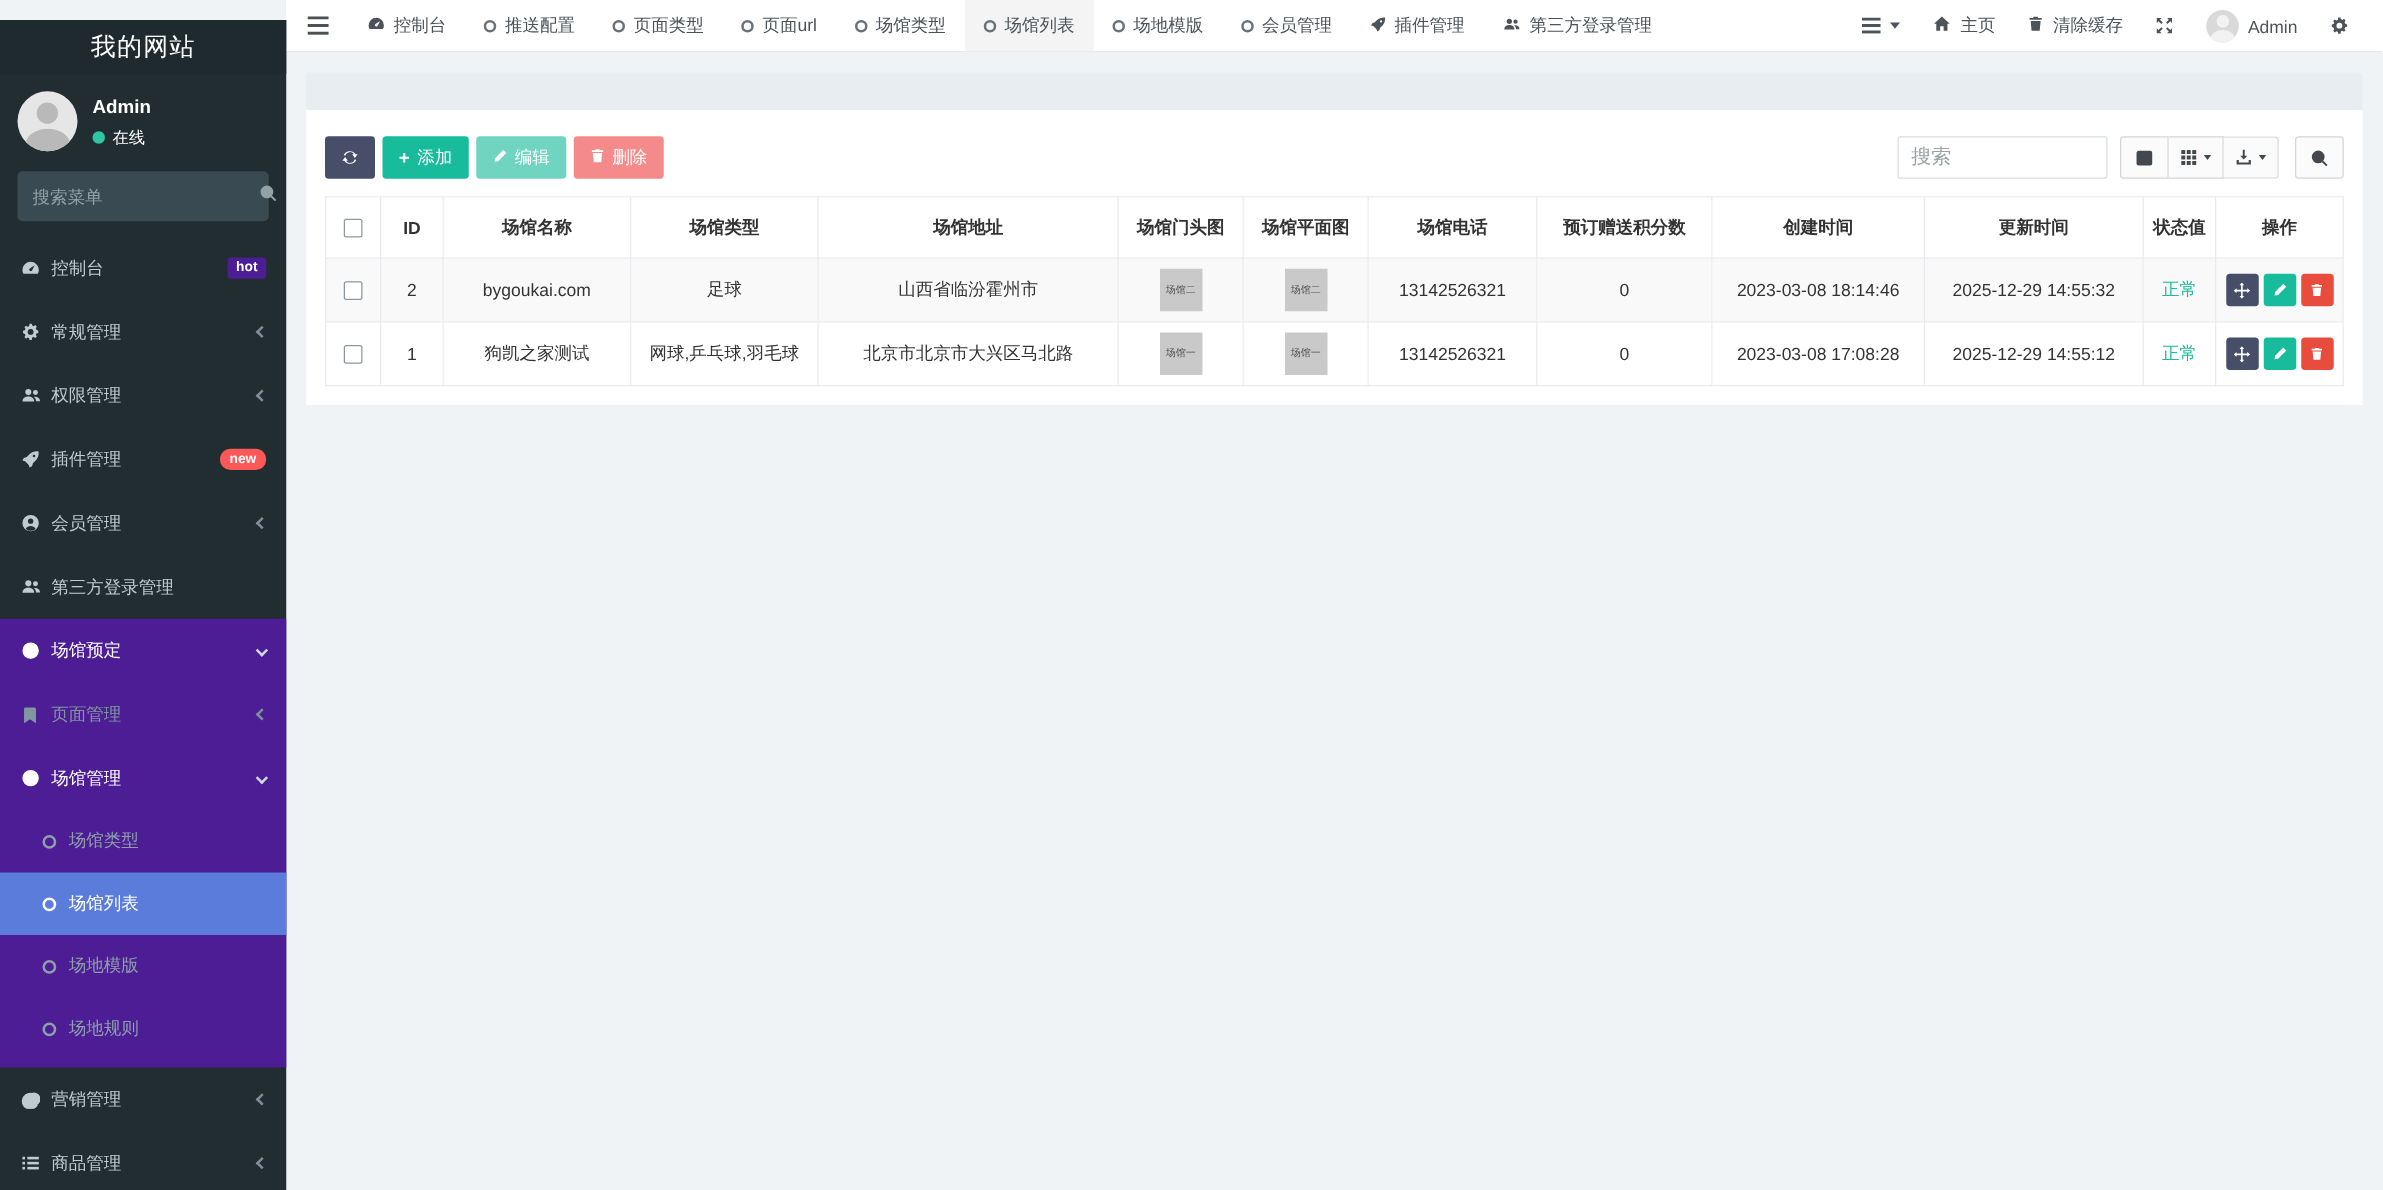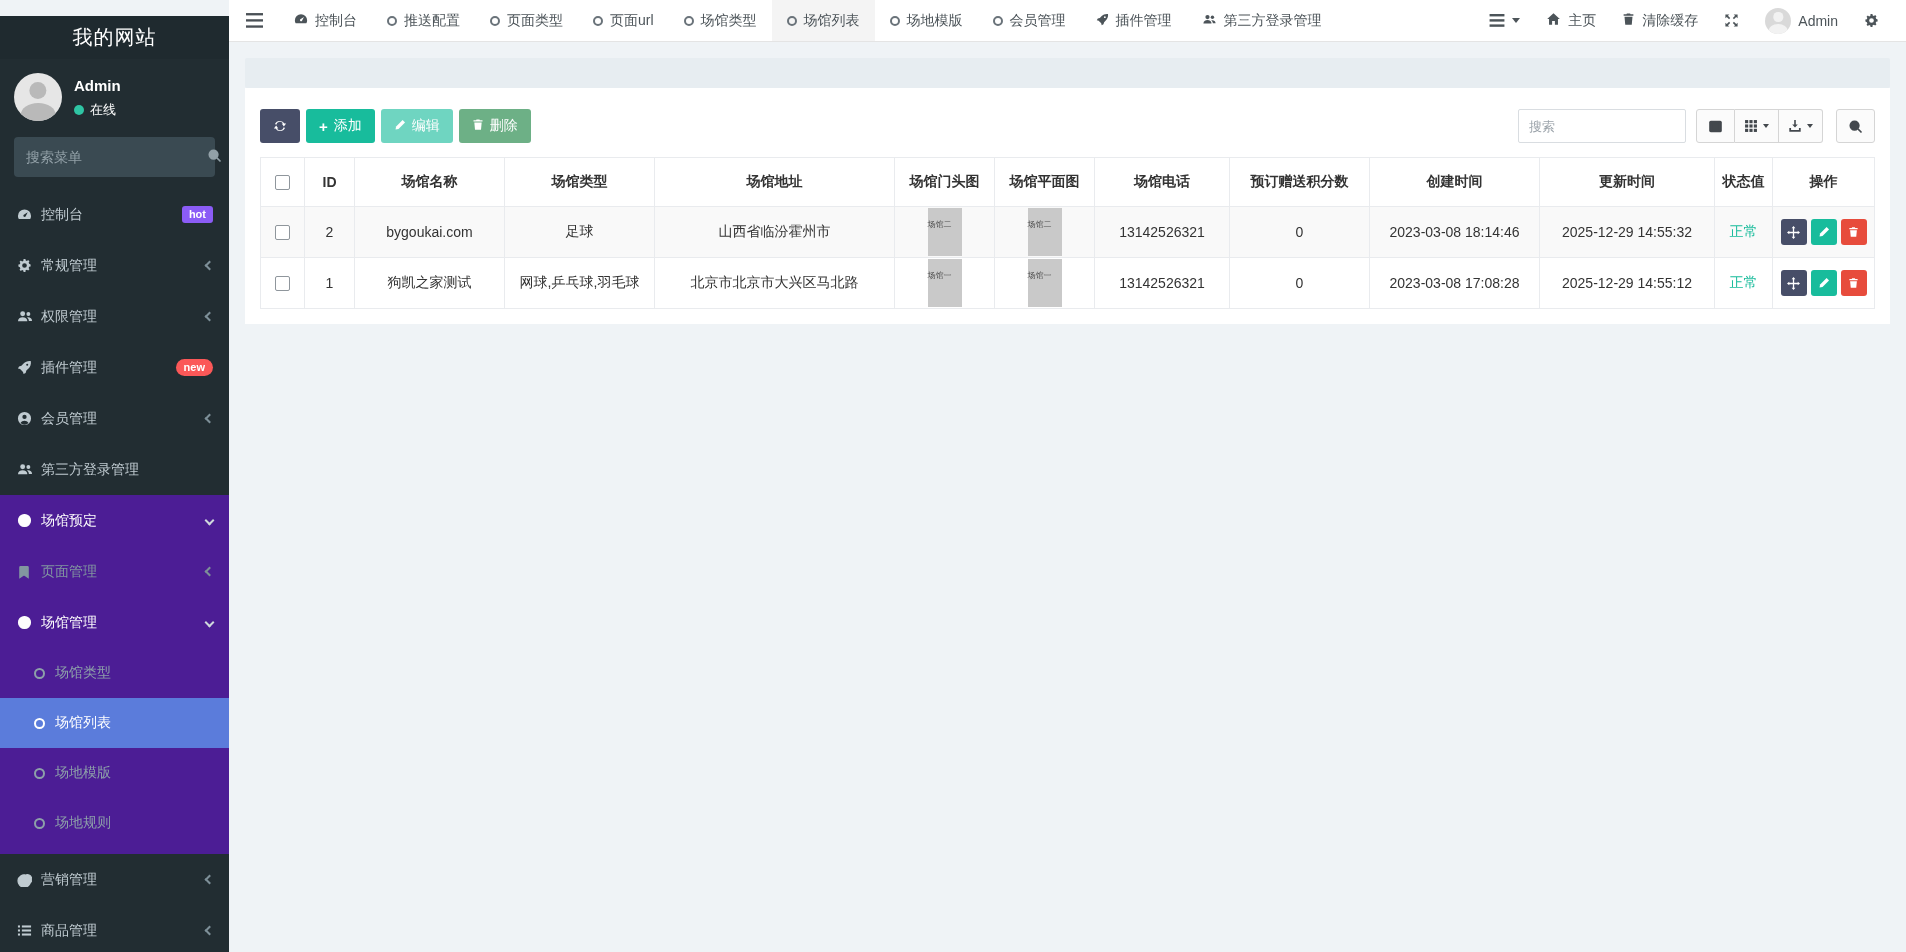--- a/index.html
+++ b/index.html
@@ -28,21 +28,21 @@
   .menu-item { height:51px; display:flex; align-items:center; padding:0 16px 0 17px; color:#c0cbd1; font-size:14px; cursor:pointer; position:relative; }
   .menu-item .mi-icon { width:24px; flex:none; display:flex; align-items:center; color:inherit; }
   .menu-item .mi-label { flex:1; }
   .menu-item.bright { color:#fdfdfd; }
   .menu-item.dim { color:#8296a0; }
   .menu-sec { background:#4c1d95; padding-bottom:6px; }
   .sub-item { height:50px; display:flex; align-items:center; padding-left:34px; color:#8da0a9; font-size:14px; cursor:pointer; gap:10px; }
   .sub-item.active { background:#5b7cdb; color:#fff; }
   .co { width:11px; height:11px; border:2px solid currentColor; border-radius:50%; flex:none; }
   .badge { font-size:11px; font-weight:bold; color:#fff; padding:2px 7px; line-height:1.2; }
-  .badge.hot { background:#8b5cf6; border-radius:3px; }
+  .badge.hot { background:#4c1d95; border-radius:3px; }
   .badge.new { background:#fb5858; border-radius:9px; padding:2px 8px; }
   .chev { display:inline-block; width:7px; height:7px; border-right:2px solid #7d8f98; border-bottom:2px solid #7d8f98; flex:none; }
   .chev.left { transform:rotate(135deg); }
   .chev.down { transform:rotate(45deg); border-color:#cfd8dc; }
 
   
   .navbar { position:fixed; left:229px; top:0; width:1677px; height:42px; background:#fff; border-bottom:1px solid #e4e4e4; display:flex; align-items:stretch; z-index:20; }
   .nav-burger { width:50px; display:flex; align-items:center; justify-content:center; color:#4a5056; cursor:pointer; }
   .tabs { display:flex; align-items:stretch; }
   .tab { display:flex; align-items:center; gap:7px; padding:0 15px; font-size:14px; color:#4c5459; cursor:pointer; white-space:nowrap; }
@@ -58,39 +58,39 @@
   .content { position:absolute; left:229px; top:42px; width:1677px; height:910px; background:#eff3f6; }
   .panel-heading { margin:16px 16px 0 16px; height:30px; background:#e7edf1; border-radius:2px; }
   .panel-body { margin:0 16px; background:#fff; padding:15px; }
 
   .toolbar { display:flex; align-items:center; height:34px; margin:6px 0 14px 0; }
   .btn { display:inline-flex; align-items:center; justify-content:center; gap:6px; height:34px; border:none; border-radius:3px; color:#fff; font-size:14px; cursor:pointer; font-family:inherit; }
   .btn + .btn { margin-left:6px; }
   .btn-refresh { width:40px; background:#474e68; }
   .btn-add { background:#18bc9c; padding:0 13px; }
   .btn-edit { background:#18bc9c; padding:0 13px; opacity:.62; cursor:not-allowed; }
-  .btn-del { background:#15803d; padding:0 13px; opacity:.62; cursor:not-allowed; }
+  .btn-del { background:#ef4444; padding:0 13px; opacity:.62; cursor:not-allowed; }
   .toolbar-right { margin-left:auto; display:flex; align-items:center; }
-  .tb-search-input { width:168px; height:34px; border:1px solid #d9dde1; border-radius:2px; padding:0 10px; font-size:13px; color:#14532d; outline:none; font-family:inherit; }
+  .tb-search-input { width:168px; height:34px; border:1px solid #d9dde1; border-radius:2px; padding:0 10px; font-size:16px; color:#14532d; outline:none; font-family:inherit; }
   .tb-search-input::placeholder { color:#9aa2a9; }
   .btn-group { display:flex; margin-left:10px; }
   .btn-light { height:34px; min-width:39px; padding:0 9px; background:#fbfbfb; border:1px solid #d5d5d5; color:#43484d; display:inline-flex; align-items:center; justify-content:center; gap:5px; cursor:pointer; }
   .btn-group .btn-light + .btn-light { border-left:none; }
   .btn-group .btn-light:first-child { border-radius:3px 0 0 3px; }
   .btn-group .btn-light:last-child { border-radius:0 3px 3px 0; }
   .btn-search { margin-left:13px; border-radius:3px; }
   .caret-sm { display:inline-block; width:0; height:0; border-left:3.5px solid transparent; border-right:3.5px solid transparent; border-top:4.5px solid #43484d; }
 
   table.grid { width:100%; border-collapse:collapse; table-layout:fixed; }
   table.grid th, table.grid td { border:1px solid #e9ebee; text-align:center; font-size:14px; color:#333; overflow:hidden; white-space:nowrap; }
   table.grid th { height:49px; font-weight:bold; background:#fff; }
   table.grid td { height:51px; }
   tr.striped td { background:#f9f9f9; }
   .cbx { display:inline-block; width:15px; height:15px; border:1.5px solid #8f969c; border-radius:2px; background:#fff; vertical-align:middle; cursor:pointer; }
-  .thumb { display:inline-block; width:34px; height:48px; background:#c9c9c9; color:#4f4f4f; font-size:8px; line-height:34px; text-align:left; vertical-align:middle; cursor:pointer; }
+  .thumb { display:inline-block; width:34px; height:34px; background:#c9c9c9; color:#4f4f4f; font-size:8px; line-height:34px; text-align:center; vertical-align:middle; cursor:pointer; }
   .status-ok { color:#1abc9c; }
   .ops { display:flex; align-items:center; justify-content:center; gap:4px; }
   .op-btn { width:26px; height:26px; border:none; border-radius:3px; color:#fff; display:inline-flex; align-items:center; justify-content:center; cursor:pointer; }
   .op-move { background:#474e68; }
   .op-edit { background:#18bc9c; }
   .op-del  { background:#e74c3c; }
 
   .rec-summary { margin:16px 0 6px 2px; font-size:14px; color:#333; }
 </style>
 </head>

